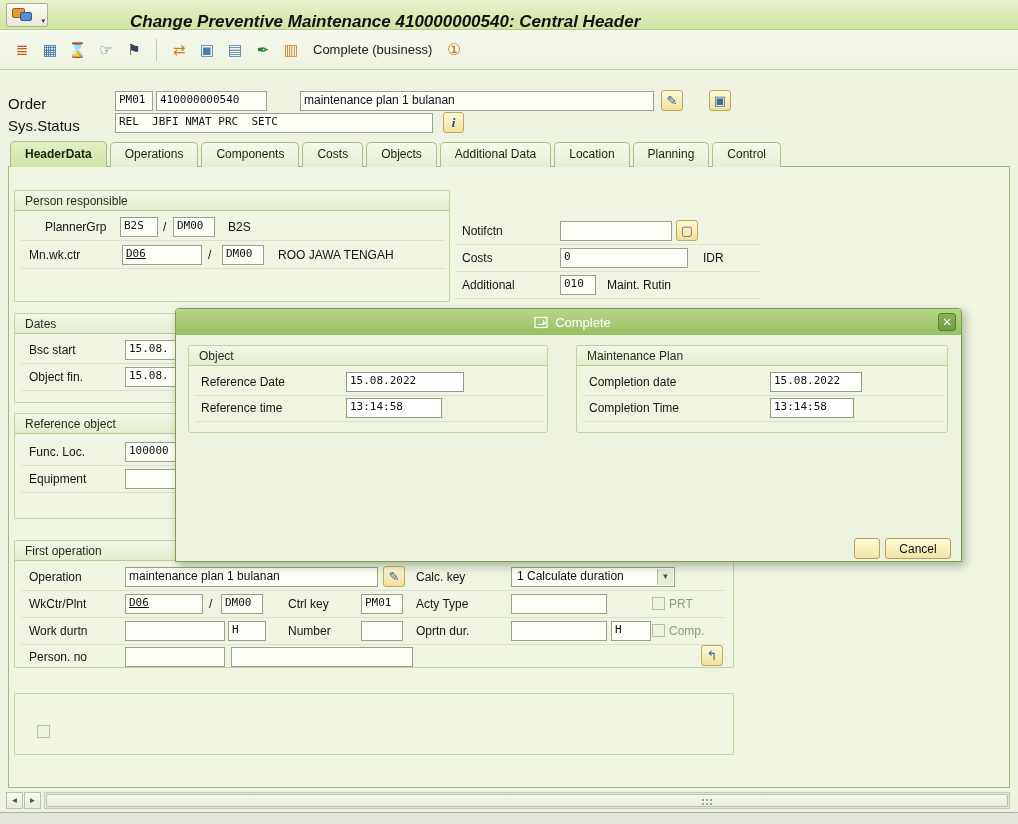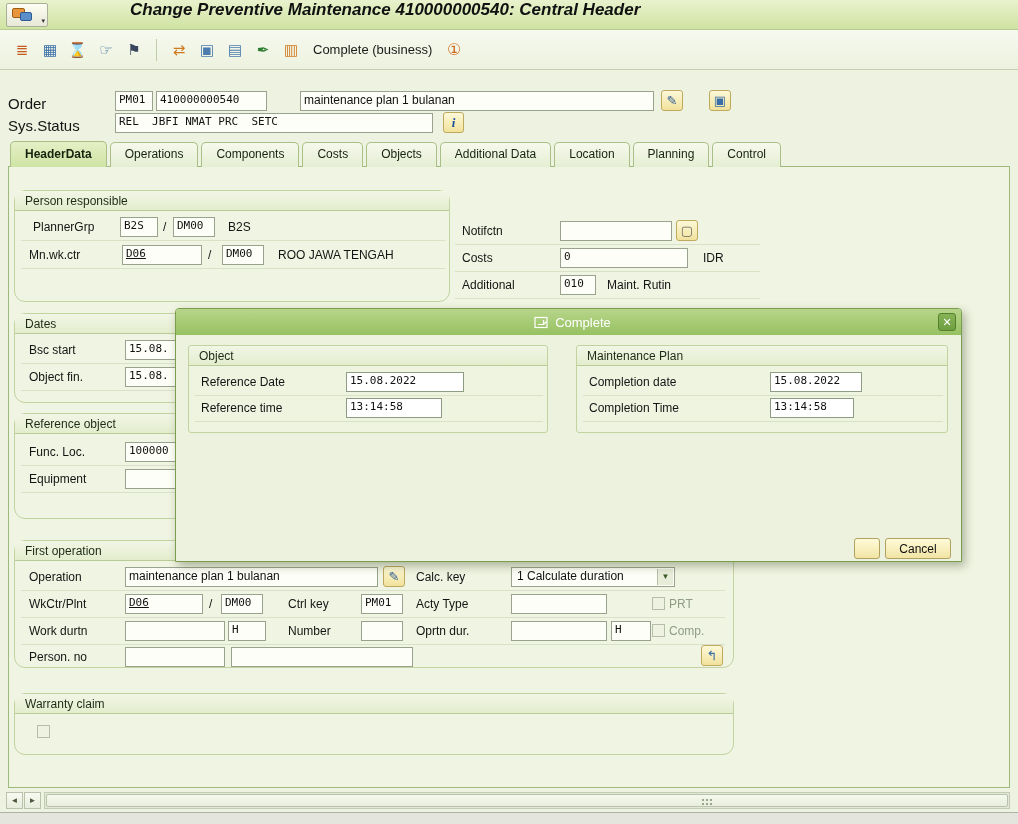--- a/index.html
+++ b/index.html
@@ -10,21 +10,21 @@
 
   
   .titlebar { position:absolute; left:0; top:0; width:1018px; height:30px;
     background:linear-gradient(#e9f2cd,#cfe3a2); border-bottom:1px solid #b9cb93;
     display:flex; align-items:center; }
   .sessbtn { position:absolute; left:6px; top:3px; width:42px; height:24px;
     background:linear-gradient(#fdfdf2,#e8e8d8); border:1px solid #a8b098; border-radius:2px; cursor:pointer; }
   .sessbtn .bub1 { position:absolute; left:5px; top:4px; width:13px; height:10px; background:#e8963c; border:1px solid #a05c14; border-radius:2px; }
   .sessbtn .bub2 { position:absolute; left:13px; top:8px; width:12px; height:9px; background:#5b8fc9; border:1px solid #2f5c94; border-radius:2px; }
   .sessbtn .dd { position:absolute; right:2px; bottom:1px; font-size:7px; color:#333; }
-  .wtitle { position:absolute; left:130px; top:0; font-size:17px; font-weight:bold; font-style:italic; color:#111; }
+  .wtitle { position:absolute; left:130px; top:12px; font-size:17px; font-weight:bold; font-style:italic; color:#111; }
 
   
   .apptoolbar { position:absolute; left:0; top:30px; width:1018px; height:40px;
     background:linear-gradient(#f6f9ee,#edf2df); border-bottom:1px solid #c3cfae;
     display:flex; align-items:center; gap:4px; padding-left:10px; }
   .tbtn { width:24px; height:24px; background:transparent; border:1px solid transparent; border-radius:3px;
     font-size:15px; line-height:22px; text-align:center; cursor:pointer; font-family:"DejaVu Sans", sans-serif; }
   .tsep { width:1px; height:22px; background:#c0cdaa; margin:0 6px; }
   .c1{color:#c75a1e} .c2{color:#3a6ea8} .c3{color:#8a9a2f} .c4{color:#3a6ea8} .c5{color:#39465e}
   .c6{color:#d07a1f} .c7{color:#4d7cae} .c8{color:#4d7cae} .c9{color:#2e7d32} .c10{color:#d07a1f}
@@ -41,21 +41,21 @@
   .ybtn { background:linear-gradient(#fdf9d8,#f1e29b); border:1px solid #bfa95e; border-radius:3px;
     width:22px; height:21px; font-size:13px; line-height:19px; text-align:center; cursor:pointer;
     font-family:"DejaVu Sans", sans-serif; padding:0; }
   .row { position:absolute; height:26px; border-bottom:1px solid #d9e2c6; }
   .row > * { position:absolute; }
   .row .lbl { top:5px; }
   .row .fld { top:2px; }
   .row .ybtn { top:1px; }
   .row .cb { top:5px; }
 
-  .grp { position:absolute; background:#f0f4e2; border:1px solid #c2d3a0; border-radius:11px; }
+  .grp { position:absolute; background:#f0f4e2; border:1px solid #c2d3a0; border-radius:1px; }
   .grp-h { height:20px; background:linear-gradient(#f2f6e6,#e3edcd); border-bottom:1px solid #b9cc96;
     border-radius:3px 3px 0 0; padding:3px 0 0 10px; font-size:12px; color:#1d2a16; }
 
   .cb { width:13px; height:13px; background:#fff; border:1px solid #8a9478; font-size:11px;
     line-height:11px; text-align:center; color:#222; cursor:pointer; display:inline-block; }
   .cb.checked::after { content:"✓"; font-weight:bold; }
   .cb.dis { background:#eef2e1; border-color:#b5bfa8; cursor:default; }
 
   .combo { background:#fdfef7; border:1px solid #98a28c; height:20px; padding:1px 18px 0 5px;
     font-size:12px; color:#111; cursor:pointer; white-space:nowrap; }
@@ -149,21 +149,21 @@
   <div class="tab">Additional Data</div>
   <div class="tab">Location</div>
   <div class="tab">Planning</div>
   <div class="tab">Control</div>
 </div>
 <div class="panel"></div>
 
 <div class="grp" style="left:14px;top:190px;width:436px;height:112px;z-index:2">
   <div class="grp-h">Person responsible</div>
   <div class="row" style="left:6px;top:24px;width:424px">
-    <span class="lbl" style="left:12px">PlannerGrp</span>
+    <span class="lbl" style="left:24px">PlannerGrp</span>
     <div class="fld" style="left:99px;width:38px">B2S</div>
     <span class="lbl" style="left:142px">/</span>
     <div class="fld" style="left:152px;width:42px">DM00</div>
     <span class="lbl" style="left:207px">B2S</span>
   </div>
   <div class="row" style="left:6px;top:52px;width:424px">
     <span class="lbl" style="left:8px">Mn.wk.ctr</span>
     <div class="fld und" style="left:101px;width:80px">D06</div>
     <span class="lbl" style="left:187px">/</span>
     <div class="fld" style="left:201px;width:42px">DM00</div>
@@ -249,21 +249,20 @@
   </div>
   <div class="row" style="left:6px;top:104px;width:704px;border-bottom:none">
     <span class="lbl" style="left:8px">Person. no</span>
     <div class="fld" style="left:104px;width:100px"></div>
     <div class="fld" style="left:210px;width:182px"></div>
     <button class="ybtn" style="left:680px;top:0;color:#3a6ea8">↰</button>
   </div>
 </div>
 
 <div class="grp" style="left:14px;top:693px;width:720px;height:62px;z-index:2">
-  <div class="grp-h">Warranty claim</div>
   <div class="row" style="left:6px;top:26px;width:704px;border-bottom:none">
     <span class="cb dis" style="left:16px"></span>
   </div>
 </div>
 
 <div class="dlg">
   <div class="dlg-title">
     <svg width="15" height="13" viewBox="0 0 15 13">
       <rect x="1" y="1.5" width="12" height="10" fill="none" stroke="#ffffff" stroke-width="1.2"></rect>
       <path d="M4 8.5 L9.5 8.5 L9.5 4 M9.5 8.5 L12.5 5.5" fill="none" stroke="#ffffff" stroke-width="1.2"></path>

